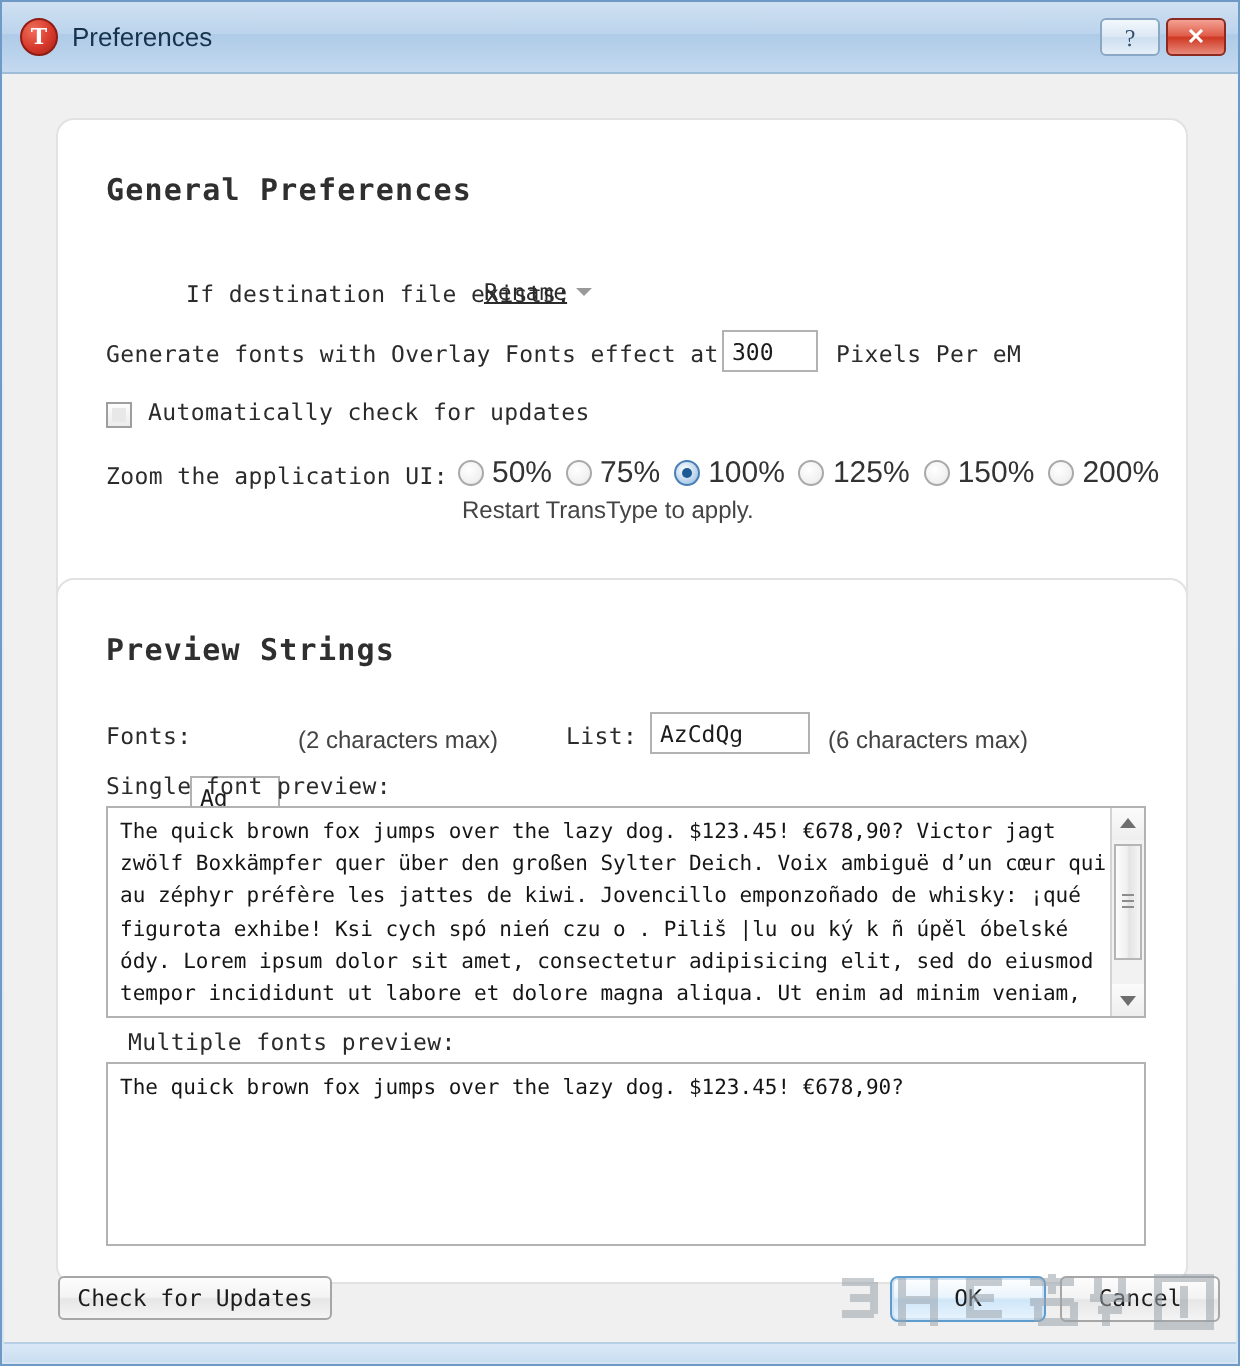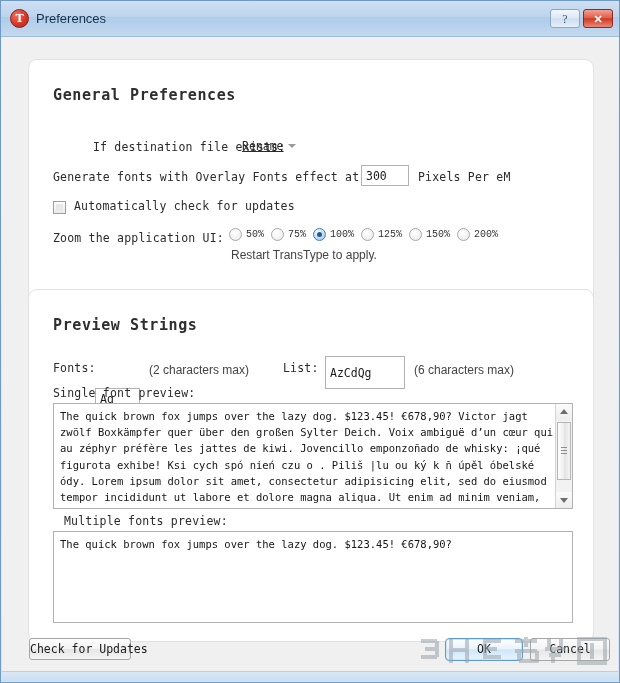--- a/index.html
+++ b/index.html
@@ -201,23 +201,23 @@
   .radio-item.checked .radio-dot::after {
     content: "";
     position: absolute;
     left: 3px; top: 3px;
     width: 5px; height: 5px;
     border-radius: 50%;
     background: #1e5a93;
   }
   .radio-label {
     margin-left: 4px;
-    font-size: 10px;
+    font-size: 15px;
     color: #333;
-    font-family: Liberation Mono, monospace;
+    font-family: Liberation Sans, sans-serif;
     white-space: nowrap;
   }
 
   
   .preview-box {
     position: absolute;
     box-sizing: border-box;
     border: 1px solid #b2b2b2;
     background: #ffffff;
     overflow: hidden;
@@ -290,21 +290,21 @@
     font-family: "DejaVu Sans Mono", monospace;
     font-size: 11.5px;
     color: #1c1c1c;
     text-align: center;
     border: 1px solid #a6a6a6;
     border-radius: 3px;
     background: linear-gradient(to bottom, #fdfdfd 0%, #f3f3f3 48%, #e6e6e6 52%, #f4f4f4 100%);
     line-height: 20px;
     white-space: nowrap;
   }
-  #btn-check-updates { left: 27px; top: 10px; width: 102px; height: 22px; }
+  #btn-check-updates { left: 27px; top: 10px; width: 137px; height: 22px; }
   #btn-ok {
     right: 95px; top: 10px; width: 78px; height: 23px;
     border: 1px solid #5d9ccd;
     border-radius: 4px;
     background: linear-gradient(to bottom, #ffffff 0%, #eaf4fc 45%, #cfe6f9 52%, #e9f4fd 100%);
     box-shadow: 0 0 0 1px #cfe3f5 inset;
   }
   #btn-cancel { right: 8px; top: 10px; width: 80px; height: 23px; }
 
   
@@ -392,21 +392,21 @@
 
     <div class="panel" id="panel-preview">
 
       <div class="section-title" style="left:24px; top:26px;">Preview Strings</div>
 
       <div class="lbl" style="left:24px; top:71px;">Fonts:</div>
       <input class="tinput" type="text" style="left: 66px; top: 66px; width: 45px; height: 21px; margin-top: 32px;" value="Ag">
       <div class="lbl-small" style="left:120px; top:73px;">(2 characters max)</div>
 
       <div class="lbl" style="left:254px; top:71px;">List:</div>
-      <input class="tinput" type="text" style="left: 296px; top: 66px; width: 80px; height: 33px;" value="AzCdQg">
+      <input class="tinput" type="text" style="left: 296px; top: 66px; width: 80px; height: 21px;" value="AzCdQg">
       <div class="lbl-small" style="left:385px; top:73px;">(6 characters max)</div>
 
       <div class="lbl" style="left:24px; top:96px;">Single font preview:</div>
       <div class="preview-box" style="left:24px; top:113px; width:520px; height:106px;">
         <div class="preview-text">The quick brown fox jumps over the lazy dog. $123.45! €678,90? Victor jagt zwölf Boxkämpfer quer über den großen Sylter Deich. Voix ambiguë d’un cœur qui au zéphyr préfère les jattes de kiwi. Jovencillo emponzoñado de whisky: ¡qué figurota exhibe! Ksi cych spó nień czu o . Piliš |lu ou ký k ñ úpěl óbelské ódy. Lorem ipsum dolor sit amet, consectetur adipisicing elit, sed do eiusmod tempor incididunt ut labore et dolore magna aliqua. Ut enim ad minim veniam, quis nostrud exercitation ullamco</div>
         <div class="vscroll">
           <div class="arrow up">
               <i></i>
             </div>
           <div class="thumb"></div>

